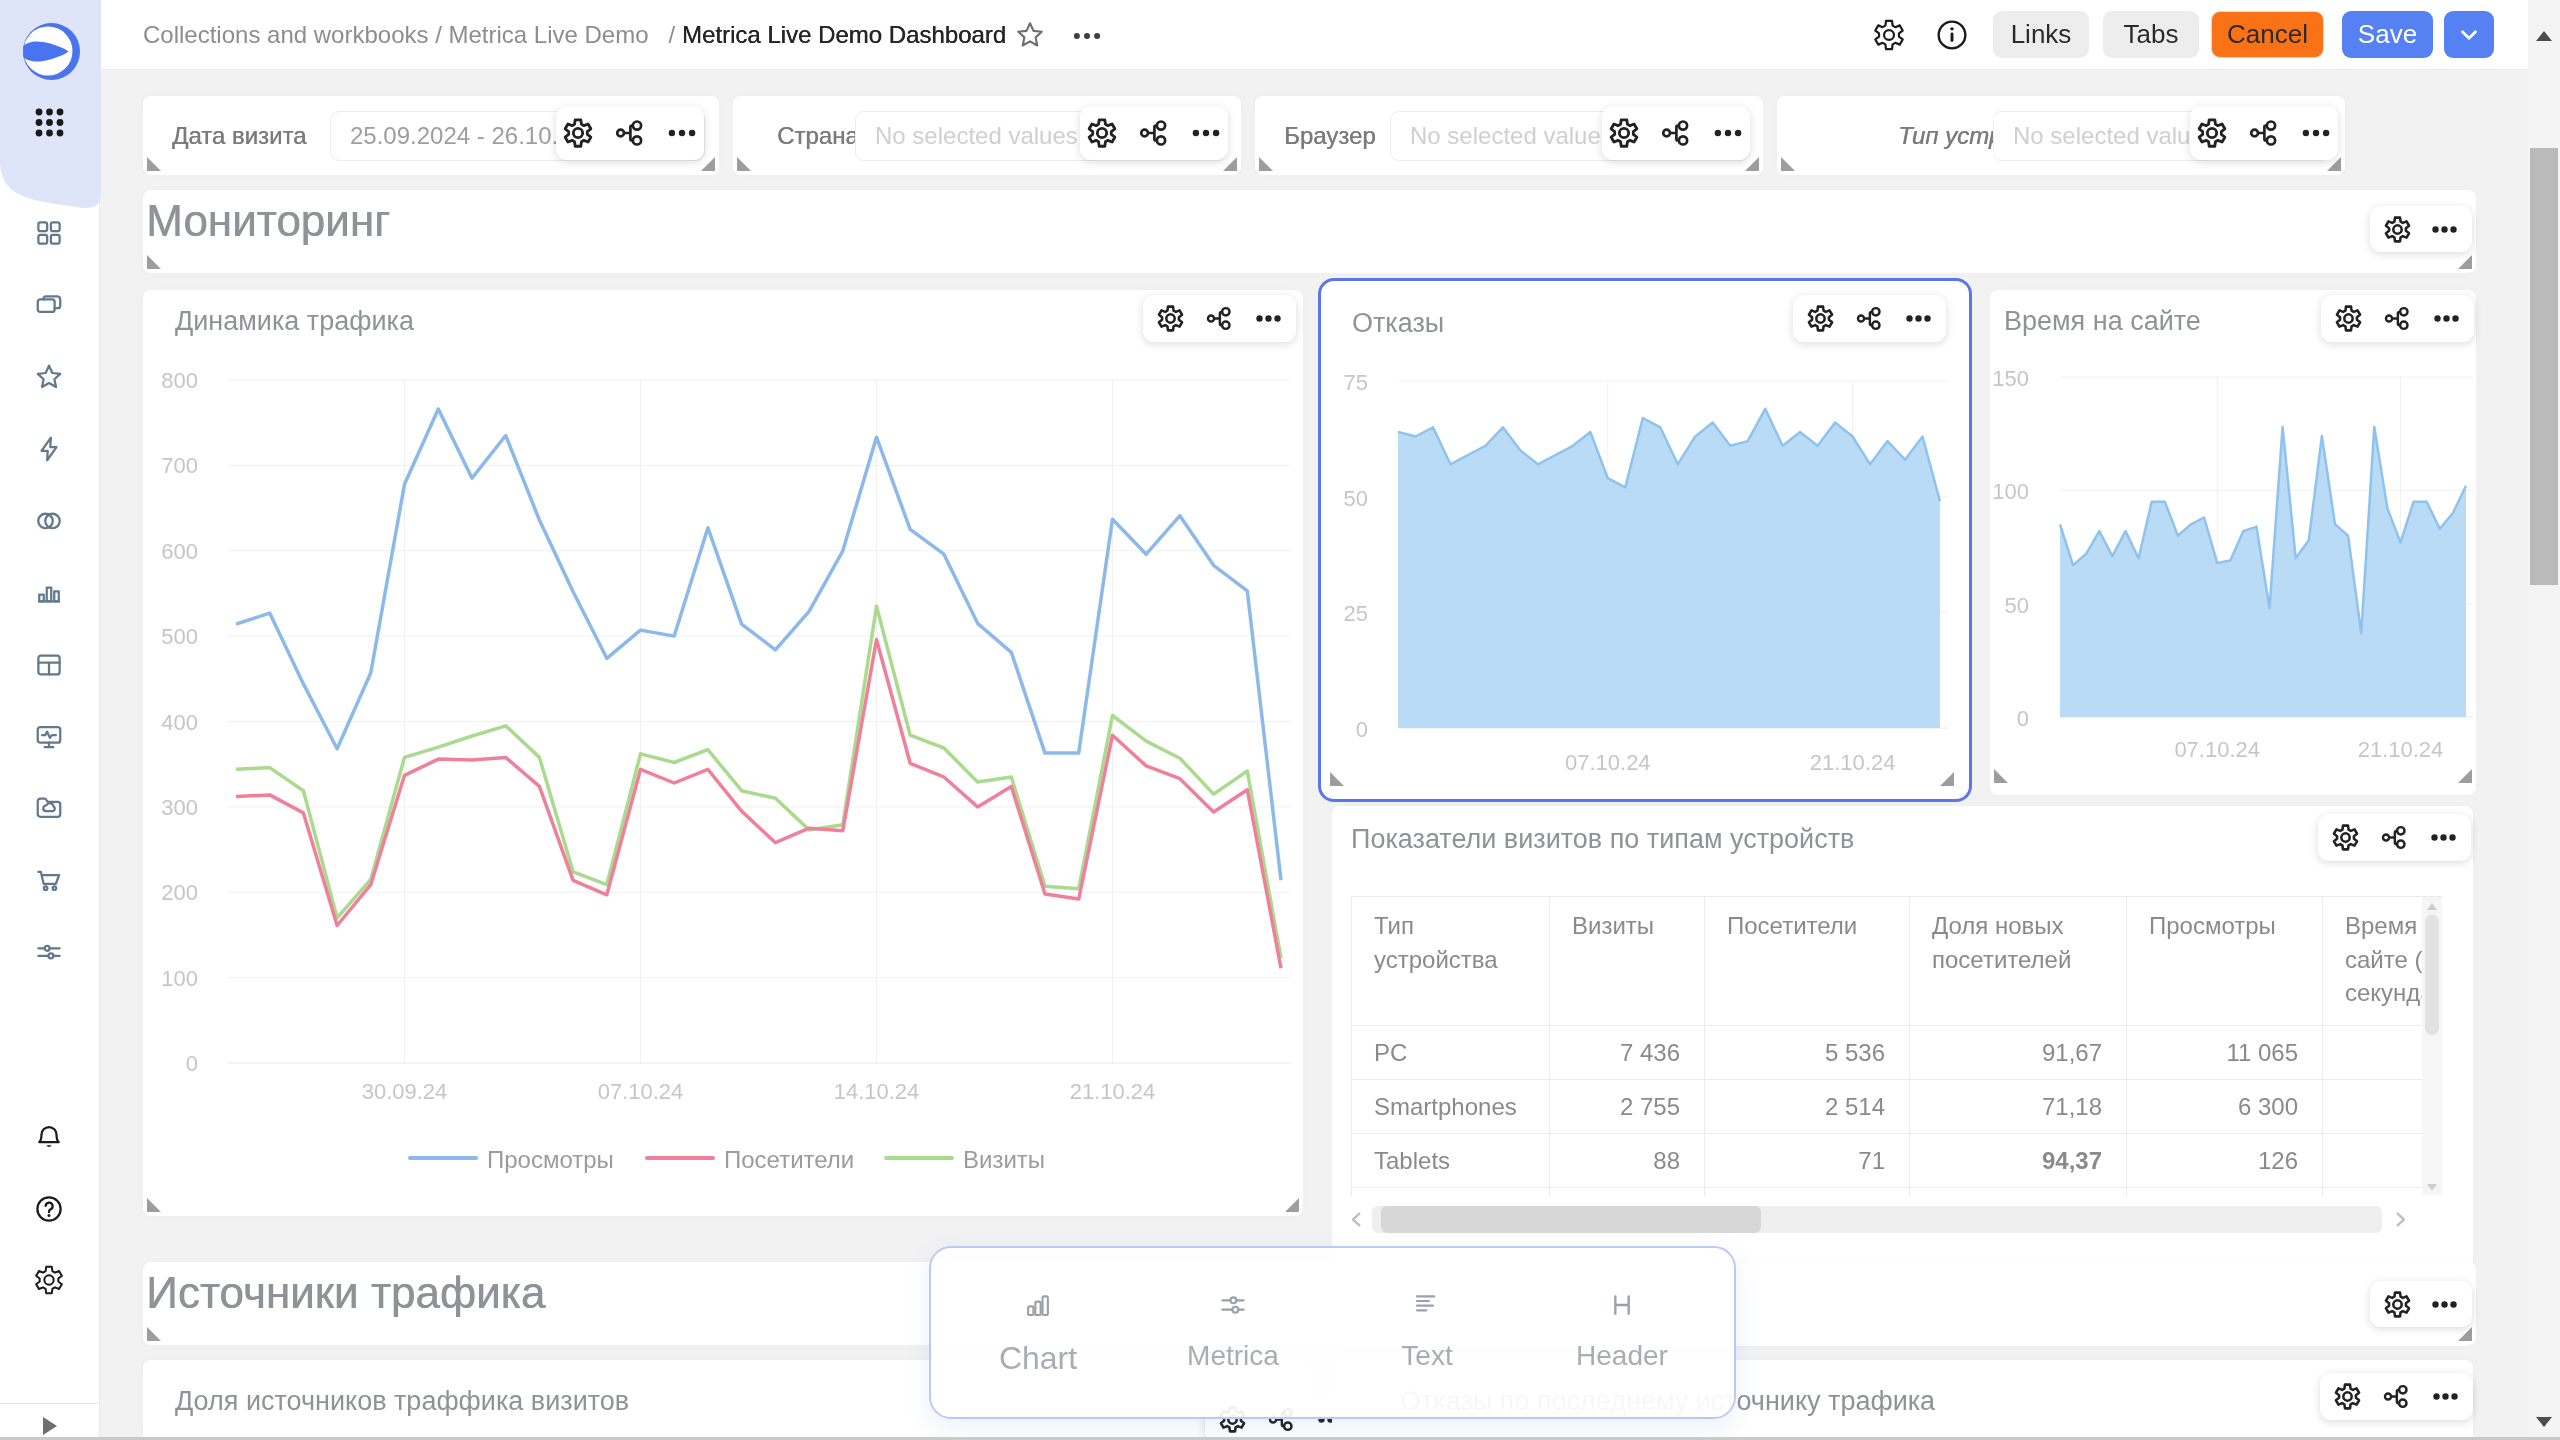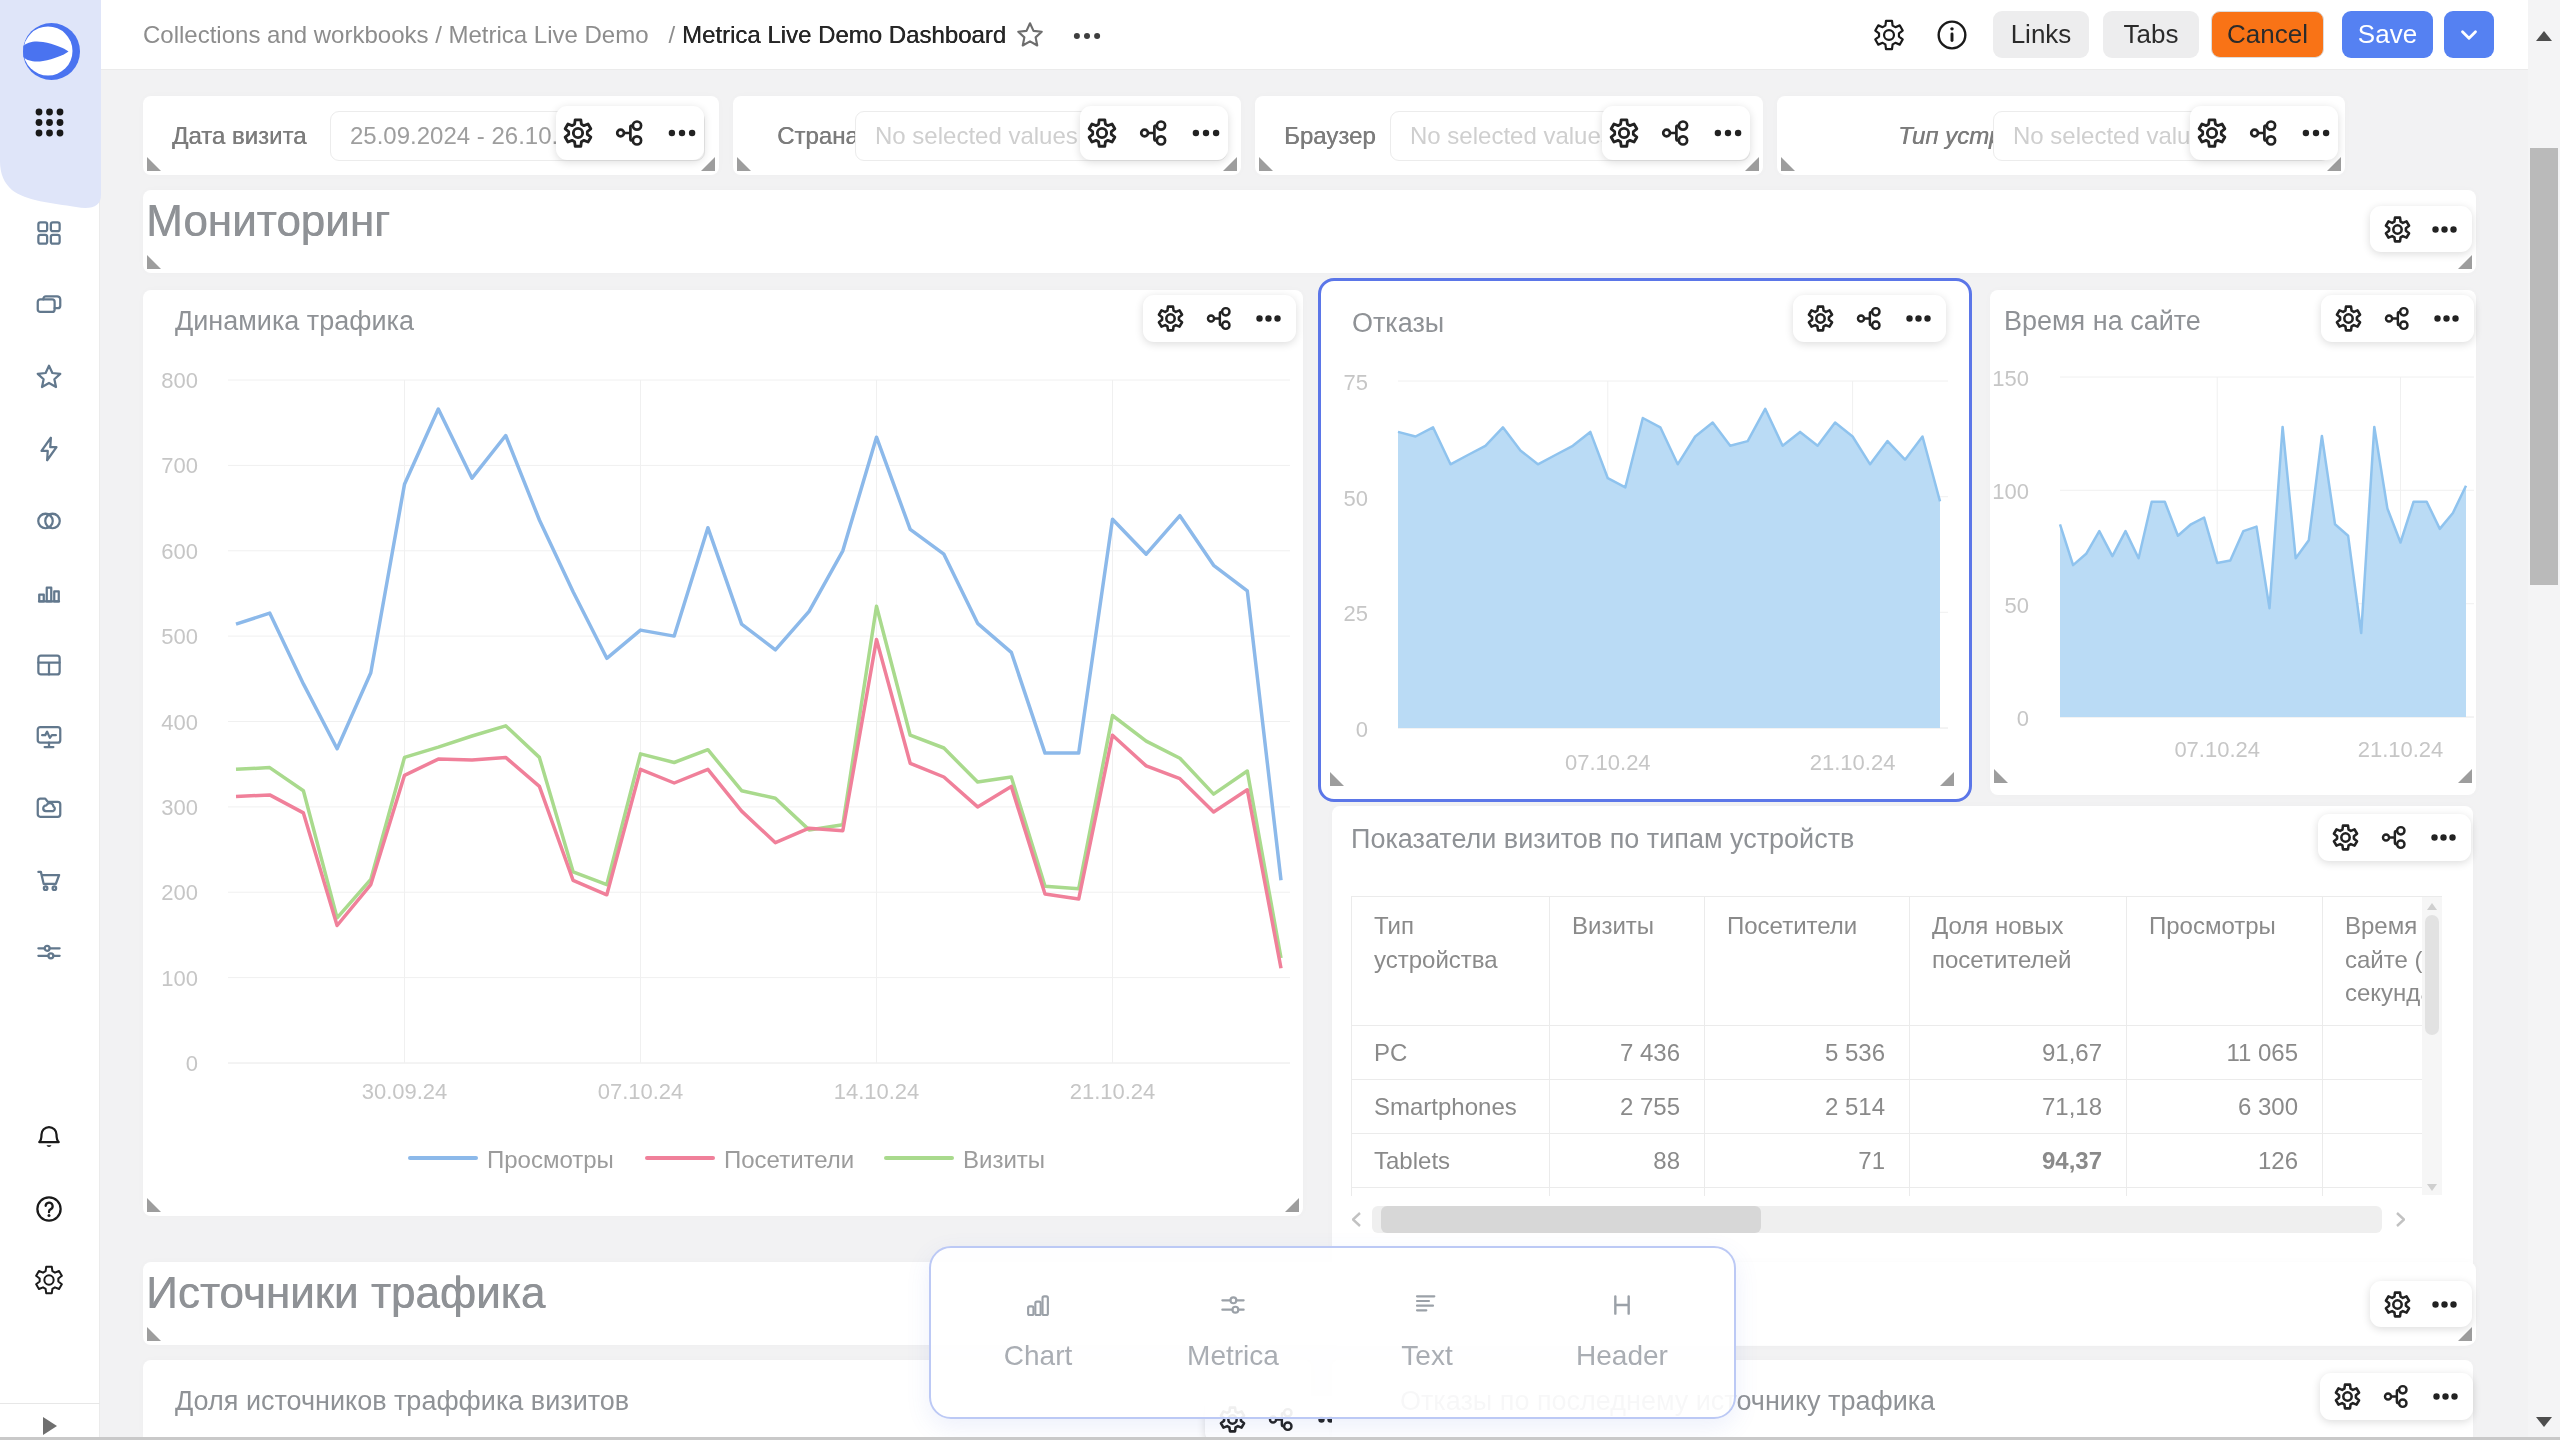--- a/index.html
+++ b/index.html
@@ -541,21 +541,21 @@
       <circle cx="22.5" cy="13.5" r="3.2" fill="#222"></circle>
     </svg>
   </div>
 
 <div class="abs" style="left:929px;top:1246px;width:807px;height:173px;background:rgba(255,255,255,0.93);border:2px solid #bcc9f5;border-radius:22px;box-shadow:0 8px 24px rgba(82,110,215,0.10);"></div>
 <div class="abs" style="left:1022px;top:1289px;"><svg width="32" height="32" viewBox="0 0 24 24" fill="none" stroke="#9ba1a8" stroke-width="1.6" stroke-linejoin="round">
       <rect x="4.6" y="13" width="4" height="6.5" rx="1.2"></rect>
       <rect x="10" y="9.5" width="4" height="10" rx="1.2"></rect>
       <rect x="15.4" y="5.5" width="4" height="14" rx="1.2"></rect>
     </svg></div>
-<div class="abs" style="left:938px;top:1340px;width:200px;text-align:center;font-size:28px;color:#a9adb3;">Chart</div>
+<div class="abs" style="left:938px;top:1340px;width:200px;text-align:center;font-size:32px;color:#a9adb3;">Chart</div>
 <div class="abs" style="left:1217px;top:1289px;"><svg width="32" height="32" viewBox="0 0 24 24" fill="none" stroke="#9ba1a8" stroke-width="1.6" stroke-linecap="round">
       <path d="M4 8.5h6M14.5 8.5h5.5M4 15.5h7.5M16 15.5h4"></path>
       <circle cx="12.3" cy="8.5" r="2.2"></circle>
       <circle cx="13.8" cy="15.5" r="2.2"></circle>
     </svg></div>
 <div class="abs" style="left:1133px;top:1340px;width:200px;text-align:center;font-size:28px;color:#a9adb3;">Metrica</div>
 <div class="abs" style="left:1411px;top:1289px;"><svg width="32" height="32" viewBox="0 0 24 24" fill="none" stroke="#9ba1a8" stroke-width="1.6" stroke-linecap="round">
       <path d="M4.5 5.5h13M4.5 9h9M4.5 12.5h12M4.5 16h7"></path>
     </svg></div>
 <div class="abs" style="left:1327px;top:1340px;width:200px;text-align:center;font-size:28px;color:#a9adb3;">Text</div>

